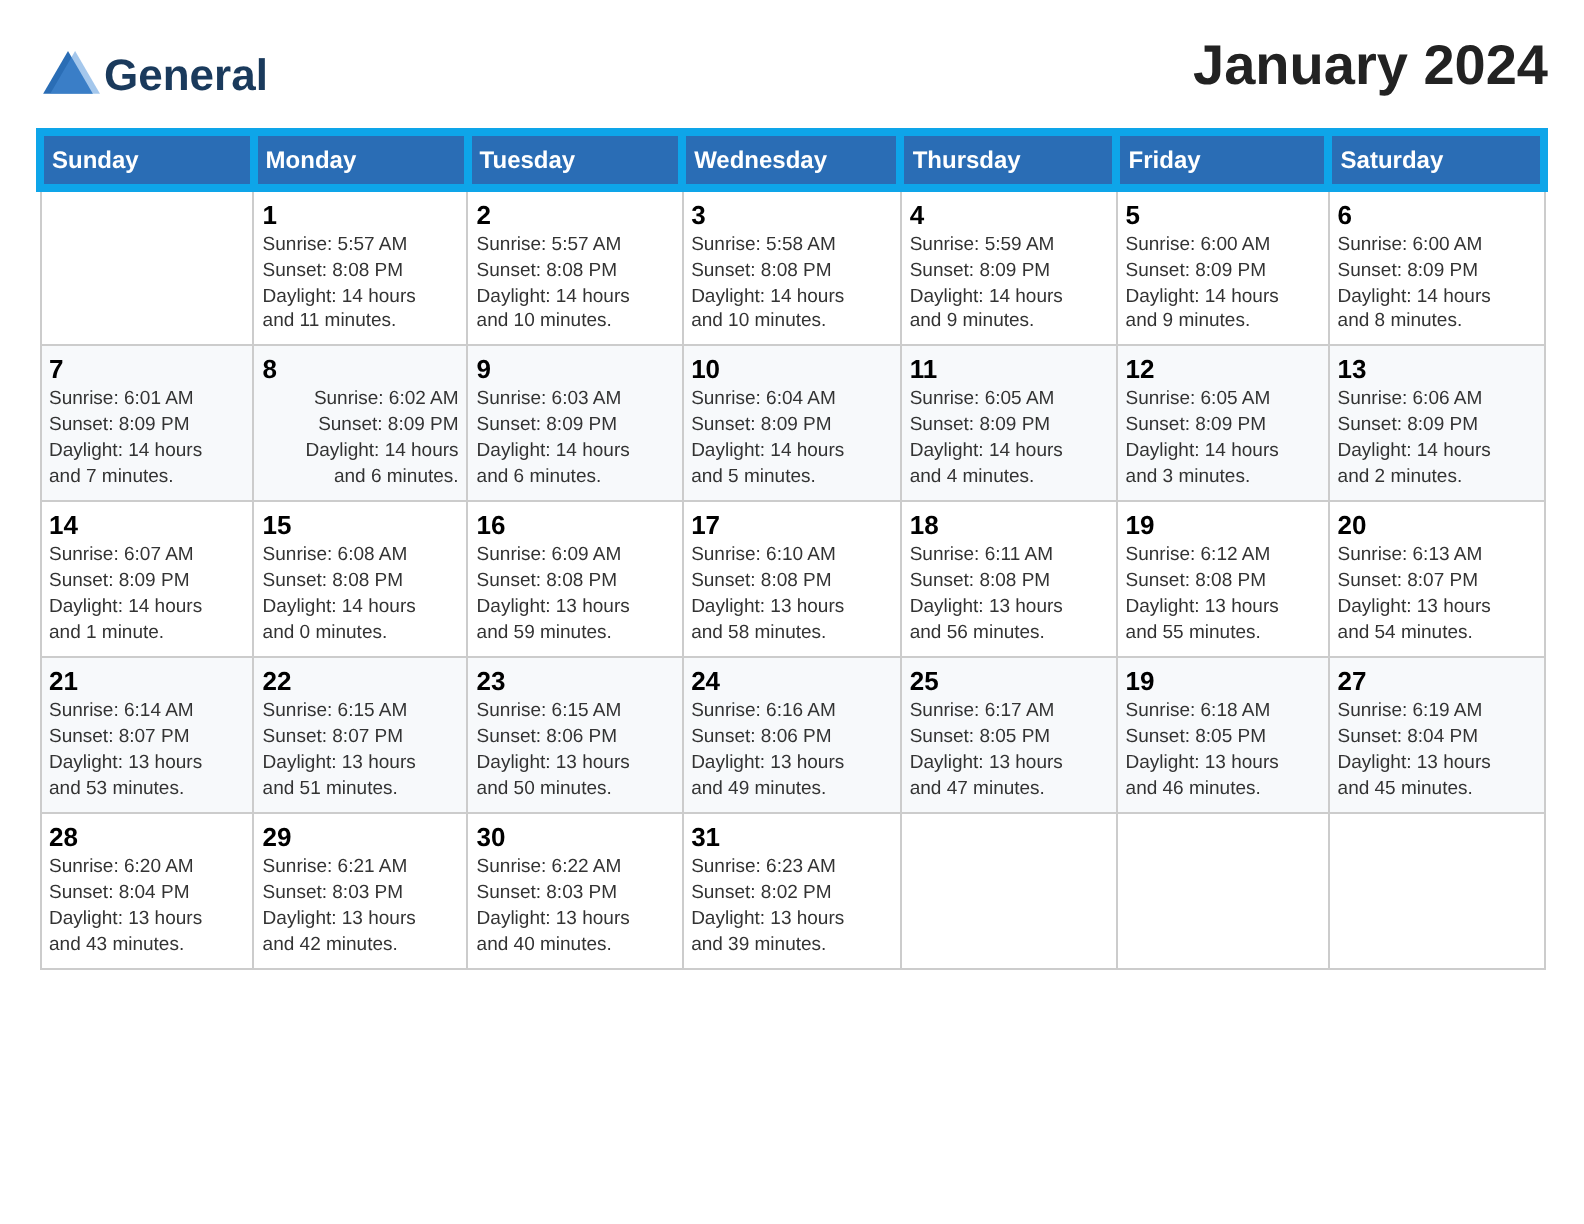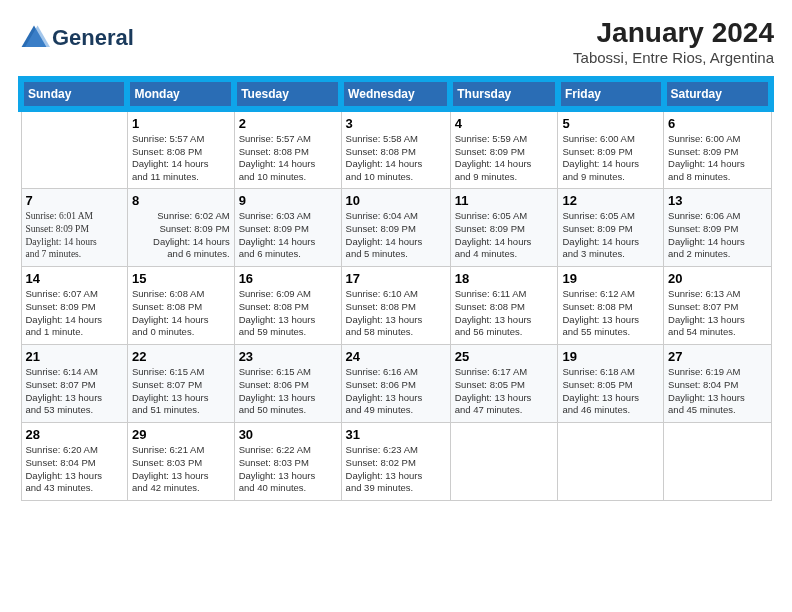--- a/index.html
+++ b/index.html
@@ -54,21 +54,21 @@
       width: 100%;
       border-collapse: collapse;
       font-size: 10.5px;
     }
     thead tr th {
       background: #2a6db5;
       color: #fff;
       padding: 5px 4px;
       font-size: 12px;
       font-weight: bold;
-      border: 6px solid #0ea5e9;
+      border: 4px solid #0ea5e9;
       text-align: left;
     }
     tbody tr td {
       border: 1px solid #ccc;
       vertical-align: top;
       padding: 4px 4px;
       height: 78px;
       width: 113px;
     }
     tbody tr td .day-num {
@@ -101,21 +101,20 @@
       <svg class="logo-icon" viewBox="0 0 36 36">
         <polygon points="18,4 32,28 4,28" fill="#2a6db5"></polygon>
         <polygon points="22,4 36,28 8,28" fill="#4a90d9" opacity="0.5"></polygon>
       </svg>
       <div class="logo-text">
         <div>General</div>
       </div>
     </div>
     <div class="title-block">
       <div class="month-title">January 2024</div>
-      <div class="subtitle">Tabossi, Entre Rios, Argentina</div>
     </div>
   </div>
 
   <table>
     <thead>
       <tr>
       <th>Sunday</th>
           <th>Monday</th>
           <th>Tuesday</th>
           <th>Wednesday</th>
@@ -166,21 +165,21 @@
             <span class="day-num">6</span>
             <div class="day-info" style="white-space: pre-line;">Sunrise: 6:00 AM
 Sunset: 8:09 PM
 Daylight: 14 hours
 and 8 minutes.</div>
           </td>
         </tr>
         <tr>
           <td>
             <span class="day-num">7</span>
-            <div class="day-info" style="white-space: pre-line; font-family: Liberation Serif, serif;">Sunrise: 6:01 AM
+            <div class="day-info" style="white-space: pre-line;">Sunrise: 6:01 AM
 Sunset: 8:09 PM
 Daylight: 14 hours
 and 7 minutes.</div>
           </td>
           <td>
             <span class="day-num">8</span>
             <div class="day-info" style="white-space: pre-line; text-align: right;">Sunrise: 6:02 AM
 Sunset: 8:09 PM
 Daylight: 14 hours
 and 6 minutes.</div>

